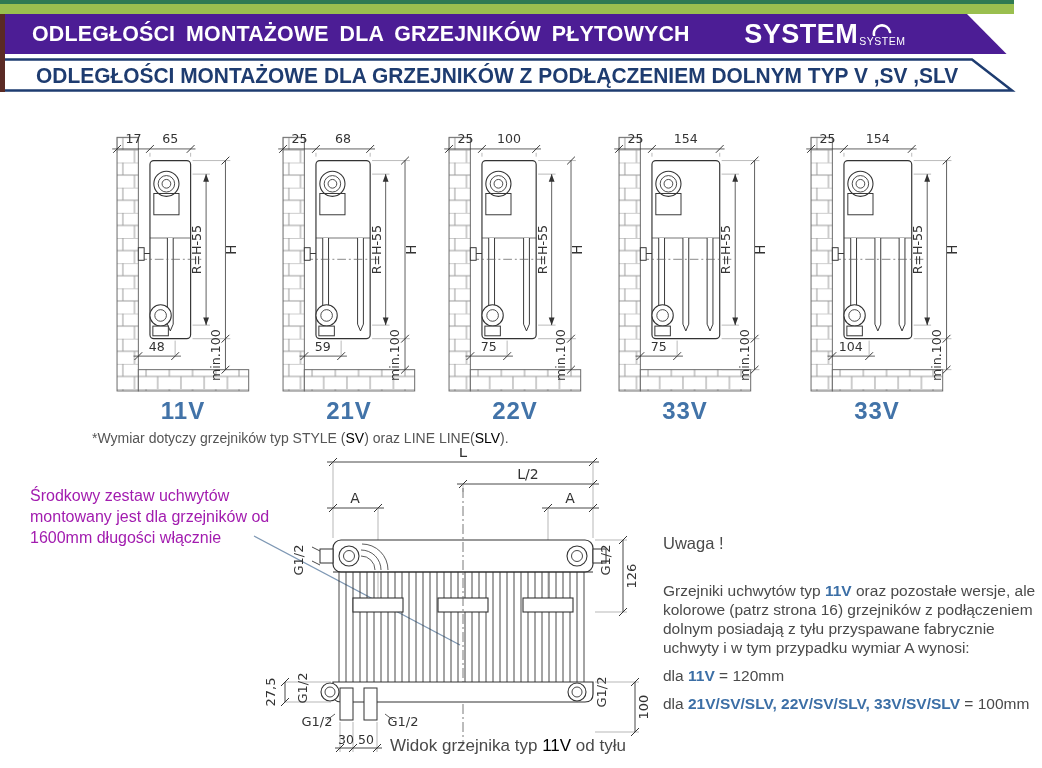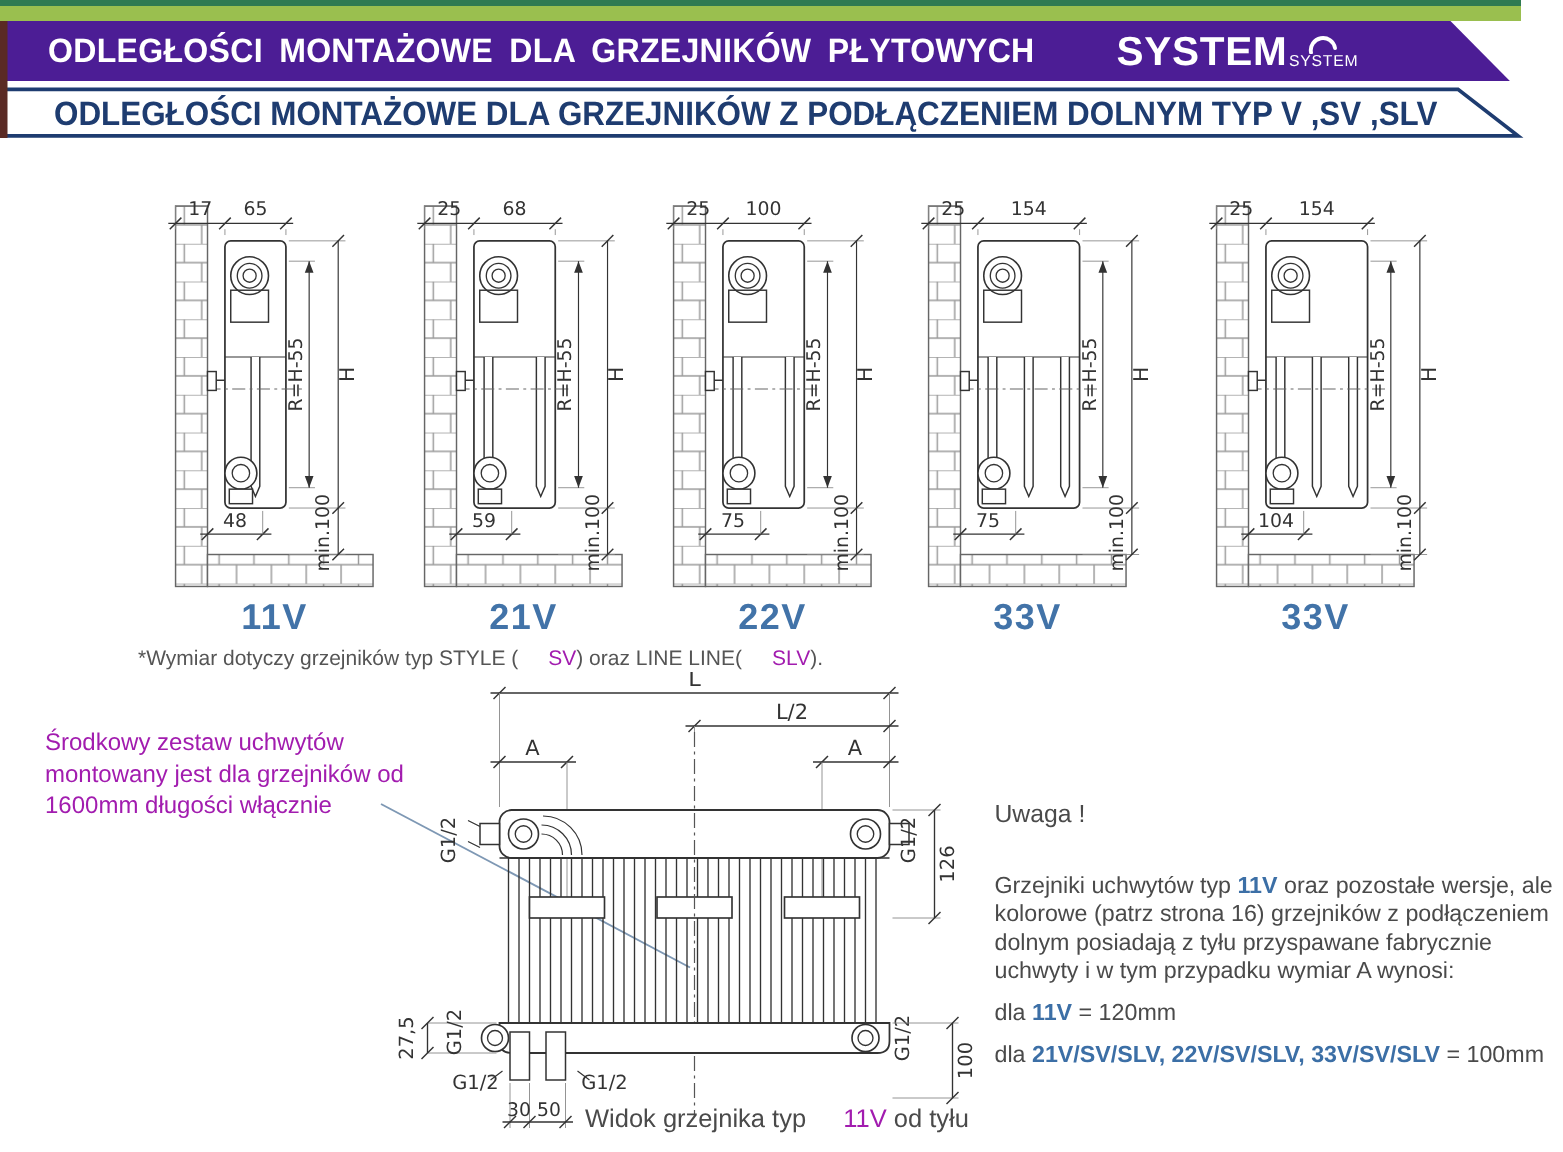--- a/index.html
+++ b/index.html
@@ -22,21 +22,21 @@
   
   .banner2{position:absolute;left:0;top:58px;width:1042px;height:34px;}
   .b2-title{position:absolute;left:36px;top:5px;font-size:22.5px;font-weight:bold;color:#1E3C70;
             white-space:nowrap;transform:scaleX(.93);transform-origin:left center;}
   
   .dcell{position:absolute;top:112px;width:190px;}
   .dlabel{text-align:center;font-size:24px;font-weight:bold;color:#4273A8;margin-top:-2px;letter-spacing:1px;}
   
   .footnote{position:absolute;left:92px;top:430px;font-size:14px;color:#555;}
   .accent{color:#3C6FA6;font-weight:600;}
-  .accent-n{color:#a21caf;margin-left:20px;}
+  .accent-n{color:#000000;}
   
   .bracket-note{position:absolute;left:30px;top:486px;width:262px;font-size:16px;color:#a21caf;line-height:1.3;}
   .pointer-svg{position:absolute;left:248px;top:526px;}
   
   #rearview{position:absolute;left:265px;top:448px;}
   .caption{position:absolute;left:390px;top:736px;font-size:17px;color:#4a4a4a;white-space:nowrap;text-align:right;}
   
   .uwaga{position:absolute;left:663px;top:534px;width:385px;font-size:15.5px;color:#4a4a4a;line-height:19px;}
   .uwaga-title{margin:0 0 28px 0;font-size:16.5px;}
   .uwaga-p{margin:0;}

